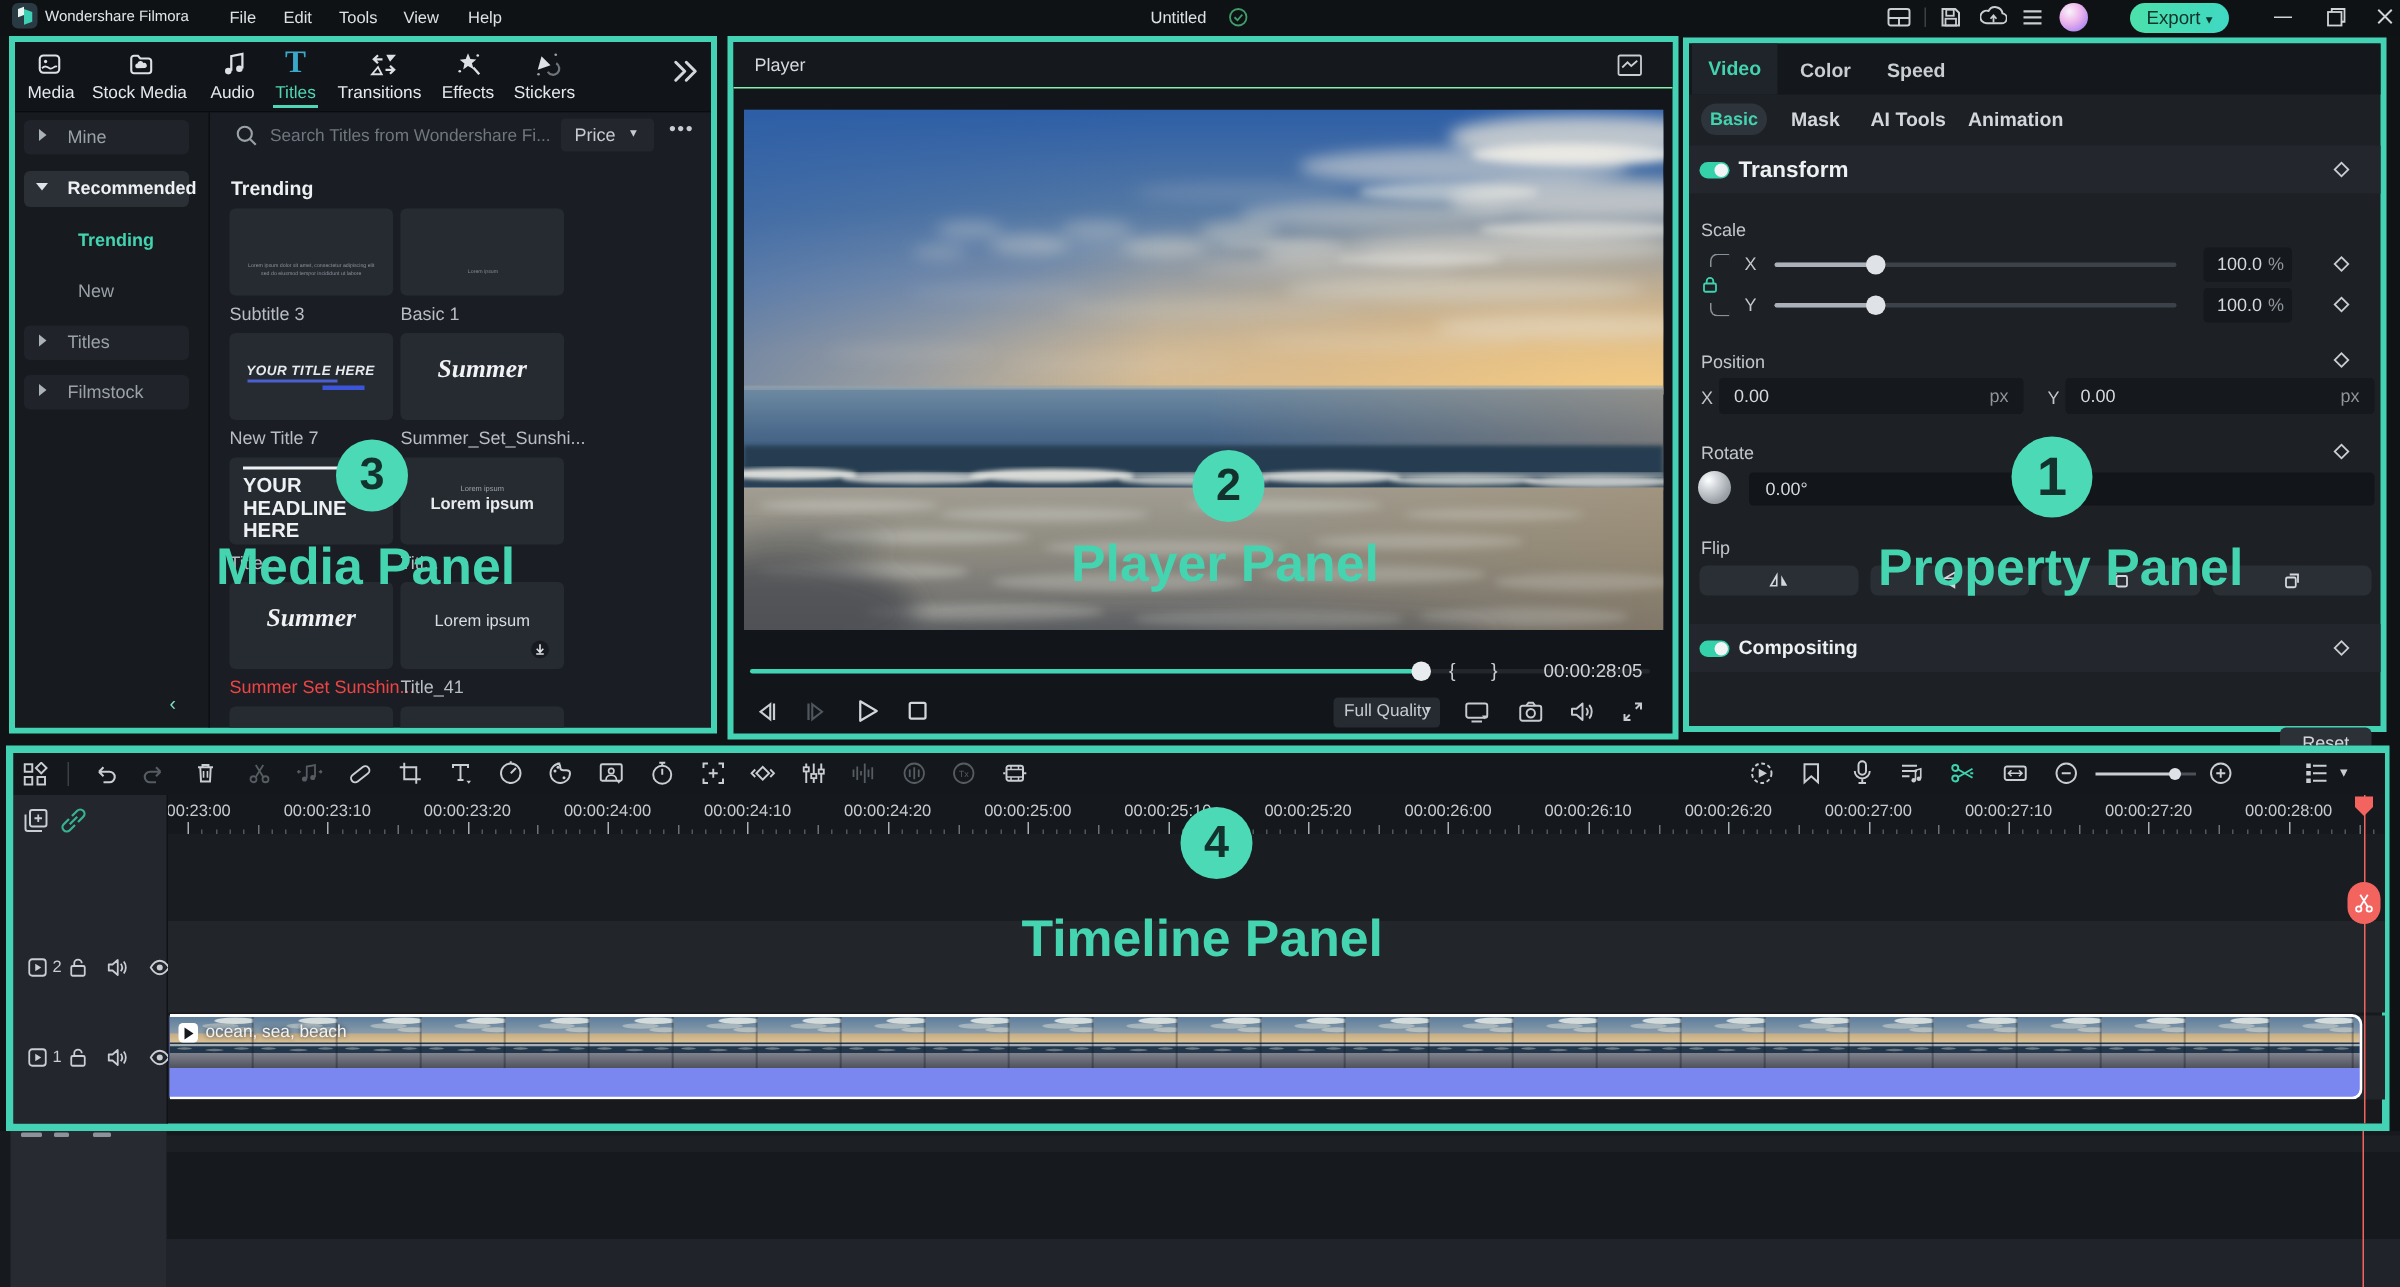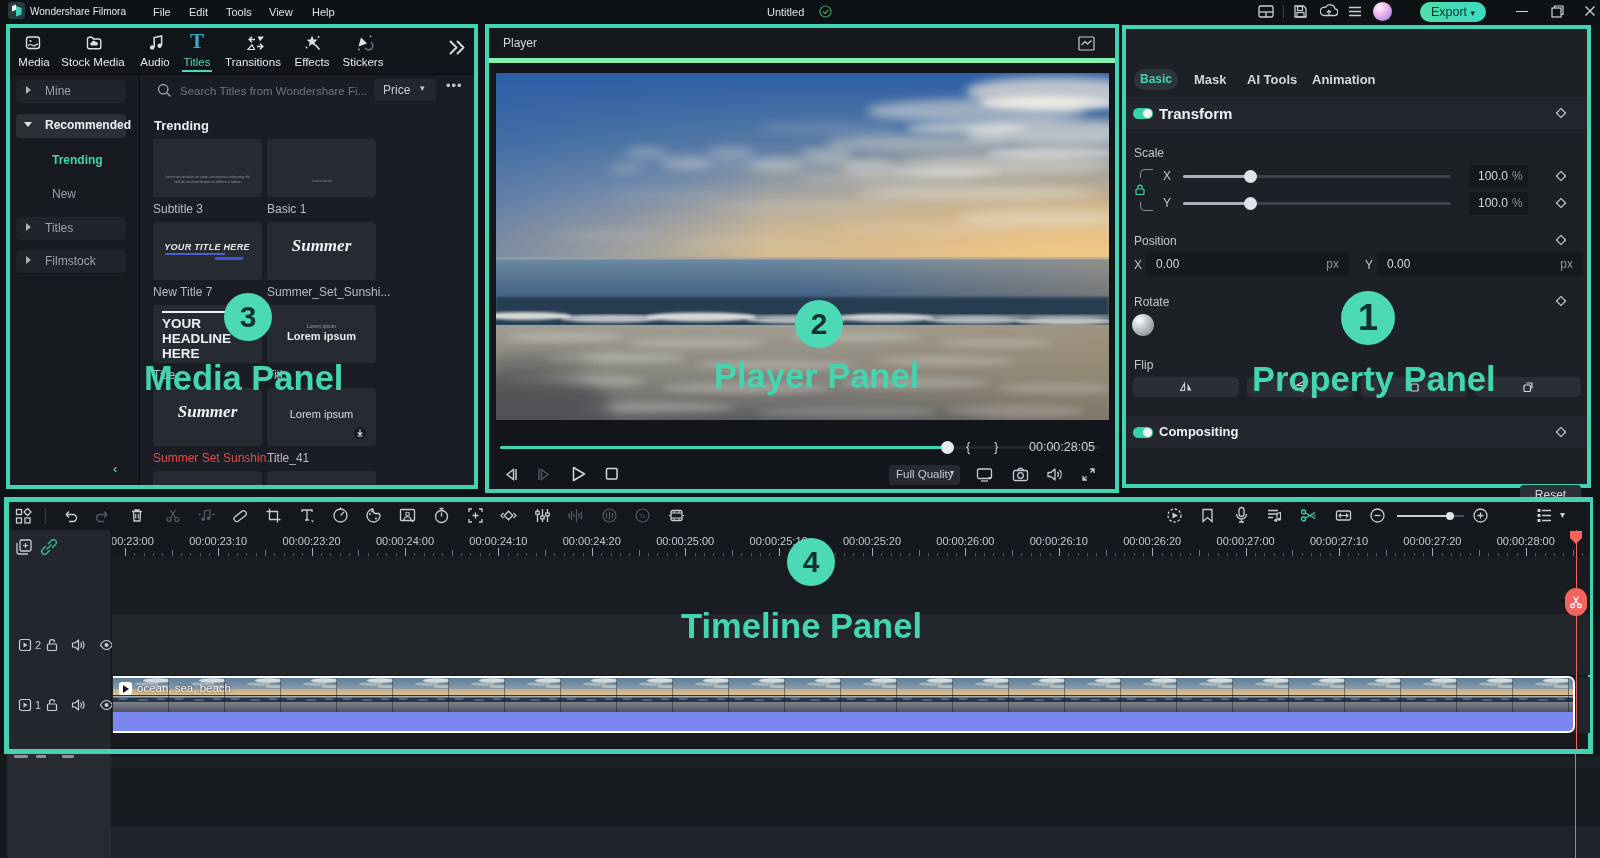--- a/index.html
+++ b/index.html
@@ -200,21 +200,21 @@
     </div>
     <div class="abs" style="left:13px;top:376px;font-size:12px;color:#ef4444;">Summer Set Sunshin...</div>
     <div class="abs" style="left:127px;top:376px;font-size:12px;color:#b8bdc3;">Title_41</div>
 
     <div class="abs" style="left:13px;top:396px;width:109px;height:61px;background:#262b32;border-radius:4px;"></div>
     <div class="abs" style="left:127px;top:396px;width:109px;height:61px;background:#262b32;border-radius:4px;"></div>
   </div>
 </div>
 
 <div class="panelbox" id="playerpanel" style="left:485px;top:24px;width:634px;height:469px;background:#121519;">
-  <div class="abs" style="left:0;top:0;width:626px;height:30px;background:#15181d;border-bottom:5px solid #86efac;">
+  <div class="abs" style="left:0;top:0;width:626px;height:30px;background:#15181d;border-bottom:1px solid #86efac;">
     <div class="abs" style="left:14px;top:8px;font-size:12px;color:#d6dade;">Player</div>
     <svg class="abs" style="left:589px;top:8px;" width="17" height="15" viewBox="0 0 17 15">
       <rect x="1" y="1" width="15" height="13" rx="1" fill="none" stroke="#c9ced3" stroke-width="1.2"></rect>
       <path d="M3.5 9 L7 5.5 L9.5 8 L13.5 4.5" fill="none" stroke="#c9ced3" stroke-width="1.2"></path>
     </svg>
   </div>
 
   <svg class="abs" style="left:7px;top:45px;" width="613" height="347" viewBox="0 0 613 347">
     <defs>
       <linearGradient id="sky" x1="0" y1="0" x2="0" y2="1">
@@ -382,20 +382,26 @@
     <path d="M11.5 5 a4 4 0 0 1 0 5" fill="none" stroke="#c6cbd1" stroke-width="1.3"></path>
     <path d="M13.5 3 a7 7 0 0 1 0 9" fill="none" stroke="#c6cbd1" stroke-width="1.3"></path>
   </svg>
   <svg class="abs" style="left:592px;top:439px;" width="15" height="15" viewBox="0 0 15 15">
     <path d="M9 2 H13 V6 M13 2 L9.5 5.5 M6 13 H2 V9 M2 13 L5.5 9.5" fill="none" stroke="#c6cbd1" stroke-width="1.3"></path>
   </svg>
 </div>
 
 <div class="panelbox" id="proppanel" style="left:1122px;top:25px;width:469px;height:463px;background:#1d2126;">
 
+  <div class="abs" style="left:0;top:0;width:461px;height:34px;background:#14171b;">
+    <div class="abs" style="left:2px;top:0;width:57px;height:34px;background:#1f242a;text-align:center;
+      font-size:13px;font-weight:bold;color:#43d3af;line-height:34px;">Video</div>
+    <div class="abs" style="left:74px;top:10px;font-size:13px;font-weight:bold;color:#c9ced3;">Color</div>
+    <div class="abs" style="left:132px;top:10px;font-size:13px;font-weight:bold;color:#c9ced3;">Speed</div>
+  </div>
 
   <div class="abs" style="left:8px;top:40px;width:44px;height:21px;background:#2e343b;border-radius:11px;
     text-align:center;font-size:12px;font-weight:bold;color:#43d3af;line-height:21px;">Basic</div>
   <div class="abs" style="left:68px;top:43px;font-size:13px;font-weight:bold;color:#d3d7db;">Mask</div>
   <div class="abs" style="left:121px;top:43px;font-size:13px;font-weight:bold;color:#d3d7db;">AI Tools</div>
   <div class="abs" style="left:186px;top:43px;font-size:13px;font-weight:bold;color:#d3d7db;">Animation</div>
 
   <div class="abs" style="left:0;top:68px;width:461px;height:32px;background:#23272d;">
     <div class="abs" style="left:7px;top:11px;width:20px;height:11px;border-radius:6px;background:#35d1ab;">
       <div class="abs" style="left:10px;top:1px;width:9px;height:9px;border-radius:50%;background:#f2f4f5;"></div>
@@ -450,20 +456,23 @@
     <span class="abs" style="left:10px;top:5px;font-size:12px;color:#d5d9dd;">0.00</span>
     <span class="abs" style="right:10px;top:5px;font-size:12px;color:#8f959c;">px</span>
   </div>
 
   <div class="abs" style="left:8px;top:266px;font-size:12px;color:#c2c7cc;">Rotate</div>
   <svg class="abs" style="left:429px;top:266px;" width="12" height="12" viewBox="0 0 12 12">
     <rect x="2.8" y="2.8" width="6.4" height="6.4" fill="none" stroke="#c9ced3" stroke-width="1.2" transform="rotate(45 6 6)"></rect>
   </svg>
   <div class="abs" style="left:6px;top:285px;width:22px;height:22px;border-radius:50%;
     background:radial-gradient(circle at 32% 28%,#ffffff 0%,#d8dce0 25%,#9aa0a6 70%,#878d93 100%);"></div>
+  <div class="abs" style="left:40px;top:286px;width:417px;height:22px;background:#121519;border-radius:3px;">
+    <span class="abs" style="left:11px;top:4px;font-size:12px;color:#d5d9dd;">0.00°</span>
+  </div>
 
   <div class="abs" style="left:8px;top:329px;font-size:12px;color:#c2c7cc;">Flip</div>
   <div class="abs" style="left:7px;top:348px;width:106px;height:20px;background:#2a2f36;border-radius:5px;">
     <svg class="abs" style="left:46px;top:3px;" width="14" height="14" viewBox="0 0 14 14">
       <path d="M5.5 3.5 L1.5 10.5 H5.5 Z" fill="none" stroke="#d3d7db" stroke-width="1.1"></path>
       <path d="M8.5 3.5 L12.5 10.5 H8.5 Z" fill="#d3d7db"></path>
     </svg>
   </div>
   <div class="abs" style="left:121px;top:348px;width:106px;height:20px;background:#2a2f36;border-radius:5px;">
     <svg class="abs" style="left:46px;top:3px;" width="14" height="14" viewBox="0 0 14 14">

